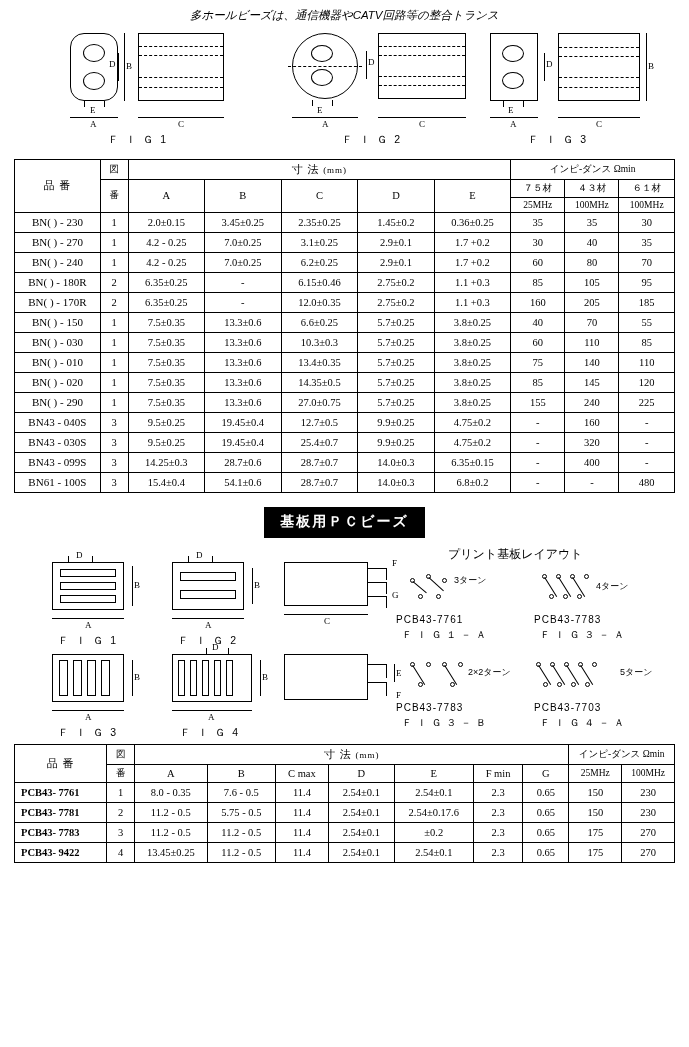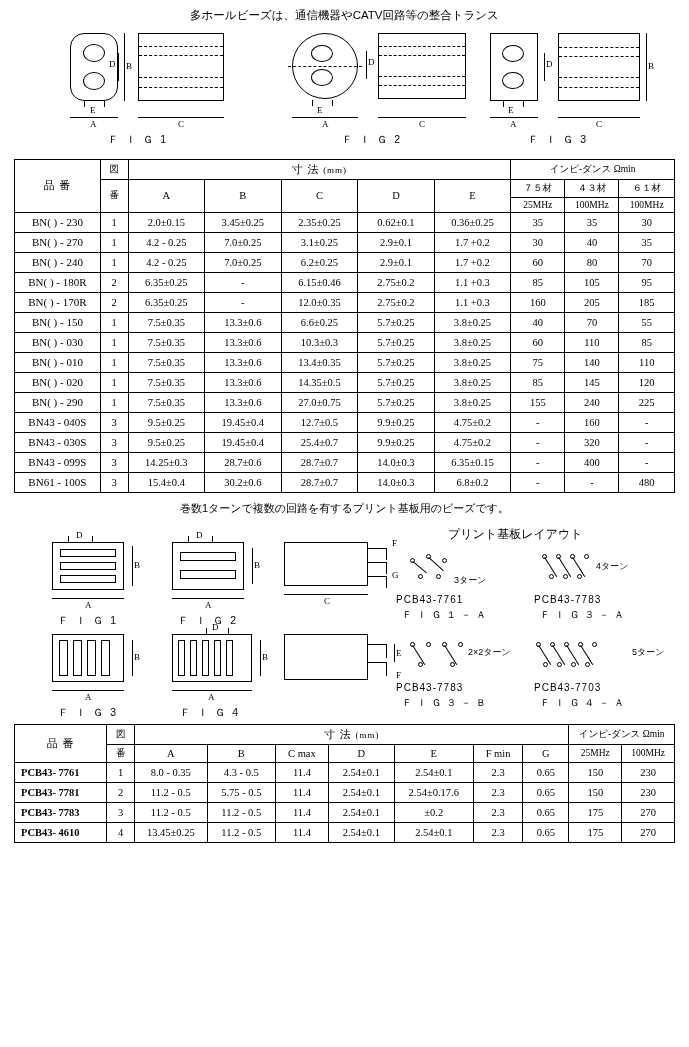--- a/index.html
+++ b/index.html
@@ -40,21 +40,21 @@
     border-bottom: 3px double #000;
   }
 
   .intro {
     text-align: center;
     font-size: 11.5px;
     line-height: 1.55;
     margin-top: 7px;
     margin-bottom: 2px;
   }
-  .intro div { white-space: nowrap; }
+  .intro div { white-space: nowrap; font-style: italic; }
 
   .intro-left {
     font-size: 11px;
     line-height: 1.7;
     margin-top: 6px;
   }
   .intro-left div { white-space: nowrap; }
   .intro-center { text-align: center; }
 
   
@@ -310,21 +310,21 @@
         <th class="hdr-small">100MHz</th>
       </tr>
     </thead>
     <tbody>
       <tr>
           <td class="pn">BN( ) - 230</td>
           <td>1</td>
           <td>2.0±0.15</td>
           <td>3.45±0.25</td>
           <td>2.35±0.25</td>
-          <td>0.62±0.1</td>
+          <td>1.45±0.2</td>
           <td>0.36±0.25</td>
           <td>35</td>
           <td>35</td>
           <td>30</td>
         </tr>
       <tr>
           <td class="pn">BN( ) - 270</td>
           <td>1</td>
           <td>4.2 - 0.25</td>
           <td>7.0±0.25</td>
@@ -464,34 +464,36 @@
           <td>14.0±0.3</td>
           <td>6.35±0.15</td>
           <td>-</td>
           <td>400</td>
           <td>-</td>
         </tr>
       <tr>
           <td class="pn">BN61 - 100S</td>
           <td>3</td>
           <td>15.4±0.4</td>
-          <td>30.2±0.6</td>
+          <td>54.1±0.6</td>
           <td>28.7±0.7</td>
           <td>14.0±0.3</td>
           <td>6.8±0.2</td>
           <td>-</td>
           <td>-</td>
           <td>480</td>
         </tr>
     </tbody>
   </table>
 
+  <div class="banner-wrap" style="margin-top:14px;">
+    <span class="banner">基板用ＰＣビーズ</span>
+  </div>
 
   <div class="intro-left">
-    <div class="intro-center">巻数1ターンで複数の回路を有するプリント基板用のビーズです。</div>
   </div>
 
   <div class="pcbfigs">
 
     <div class="fg" style="left:38px; top:6px;">
       <div class="bx" style="left:0; top:12px; width:72px; height:48px;"></div>
       <div class="bx" style="left:8px; top:19px; width:56px; height:8px;"></div>
       <div class="bx" style="left:8px; top:32px; width:56px; height:8px;"></div>
       <div class="bx" style="left:8px; top:45px; width:56px; height:8px;"></div>
       <div class="lbl" style="left:24px; top:0;">D</div>
@@ -577,21 +579,21 @@
     <div class="layout-title" style="left:434px; top:2px;">プリント基板レイアウト</div>
 
     <div class="fg" style="left:396px; top:30px;">
       <div class="dot" style="left:0; top:4px;"></div>
       <div class="dot" style="left:16px; top:0;"></div>
       <div class="dot" style="left:32px; top:4px;"></div>
       <div class="dot" style="left:8px; top:20px;"></div>
       <div class="dot" style="left:26px; top:20px;"></div>
       <div class="conn" style="left:3px; top:7px; width:18px; transform:rotate(40deg);"></div>
       <div class="conn" style="left:19px; top:3px; width:20px; transform:rotate(42deg);"></div>
-      <div class="turn" style="left:44px; top:20px;">3ターン</div>
+      <div class="turn" style="left:44px; top:0;">3ターン</div>
       <div class="pcbcap" style="left:-14px; top:40px;">PCB43-7761</div>
       <div class="pcbcap" style="left:-8px; top:54px;">Ｆ Ｉ Ｇ  １ － Ａ</div>
     </div>
 
     <div class="fg" style="left:528px; top:30px;">
       <div class="dot" style="left:0; top:0;"></div>
       <div class="dot" style="left:14px; top:0;"></div>
       <div class="dot" style="left:28px; top:0;"></div>
       <div class="dot" style="left:42px; top:0;"></div>
       <div class="dot" style="left:7px; top:20px;"></div>
@@ -626,21 +628,21 @@
       <div class="dot" style="left:42px; top:0;"></div>
       <div class="dot" style="left:56px; top:0;"></div>
       <div class="dot" style="left:7px; top:20px;"></div>
       <div class="dot" style="left:21px; top:20px;"></div>
       <div class="dot" style="left:35px; top:20px;"></div>
       <div class="dot" style="left:49px; top:20px;"></div>
       <div class="conn" style="left:3px; top:3px; width:23px; transform:rotate(58deg);"></div>
       <div class="conn" style="left:17px; top:3px; width:23px; transform:rotate(58deg);"></div>
       <div class="conn" style="left:31px; top:3px; width:23px; transform:rotate(58deg);"></div>
       <div class="conn" style="left:45px; top:3px; width:23px; transform:rotate(58deg);"></div>
-      <div class="turn" style="left:66px; top:4px;padding-left:30px;">5ターン</div>
+      <div class="turn" style="left:54px; top:4px;padding-left:30px;">5ターン</div>
       <div class="pcbcap" style="left:-2px; top:40px;">PCB43-7703</div>
       <div class="pcbcap" style="left:4px; top:54px;">Ｆ Ｉ Ｇ  ４ － Ａ</div>
     </div>
 
   </div>
 
   <table class="t tbl2">
     <colgroup>
       <col style="width:14%">
         <col style="width:4.2%">
@@ -679,21 +681,21 @@
         <th rowspan="2" class="hdr-small">25MHz</th>
         <th rowspan="2" class="hdr-small">100MHz</th>
       </tr>
       <tr></tr>
     </thead>
     <tbody>
       <tr>
           <td class="pnl">PCB43- 7761</td>
           <td>1</td>
           <td>8.0 - 0.35</td>
-          <td>4.3 - 0.5</td>
+          <td>7.6 - 0.5</td>
           <td>11.4</td>
           <td>2.54±0.1</td>
           <td>2.54±0.1</td>
           <td>2.3</td>
           <td>0.65</td>
           <td>150</td>
           <td>230</td>
         </tr>
       <tr>
           <td class="pnl">PCB43- 7781</td>
@@ -715,21 +717,21 @@
           <td>11.2 - 0.5</td>
           <td>11.4</td>
           <td>2.54±0.1</td>
           <td>±0.2</td>
           <td>2.3</td>
           <td>0.65</td>
           <td>175</td>
           <td>270</td>
         </tr>
       <tr>
-          <td class="pnl">PCB43- 4610</td>
+          <td class="pnl">PCB43- 9422</td>
           <td>4</td>
           <td>13.45±0.25</td>
           <td>11.2 - 0.5</td>
           <td>11.4</td>
           <td>2.54±0.1</td>
           <td>2.54±0.1</td>
           <td>2.3</td>
           <td>0.65</td>
           <td>175</td>
           <td>270</td>

